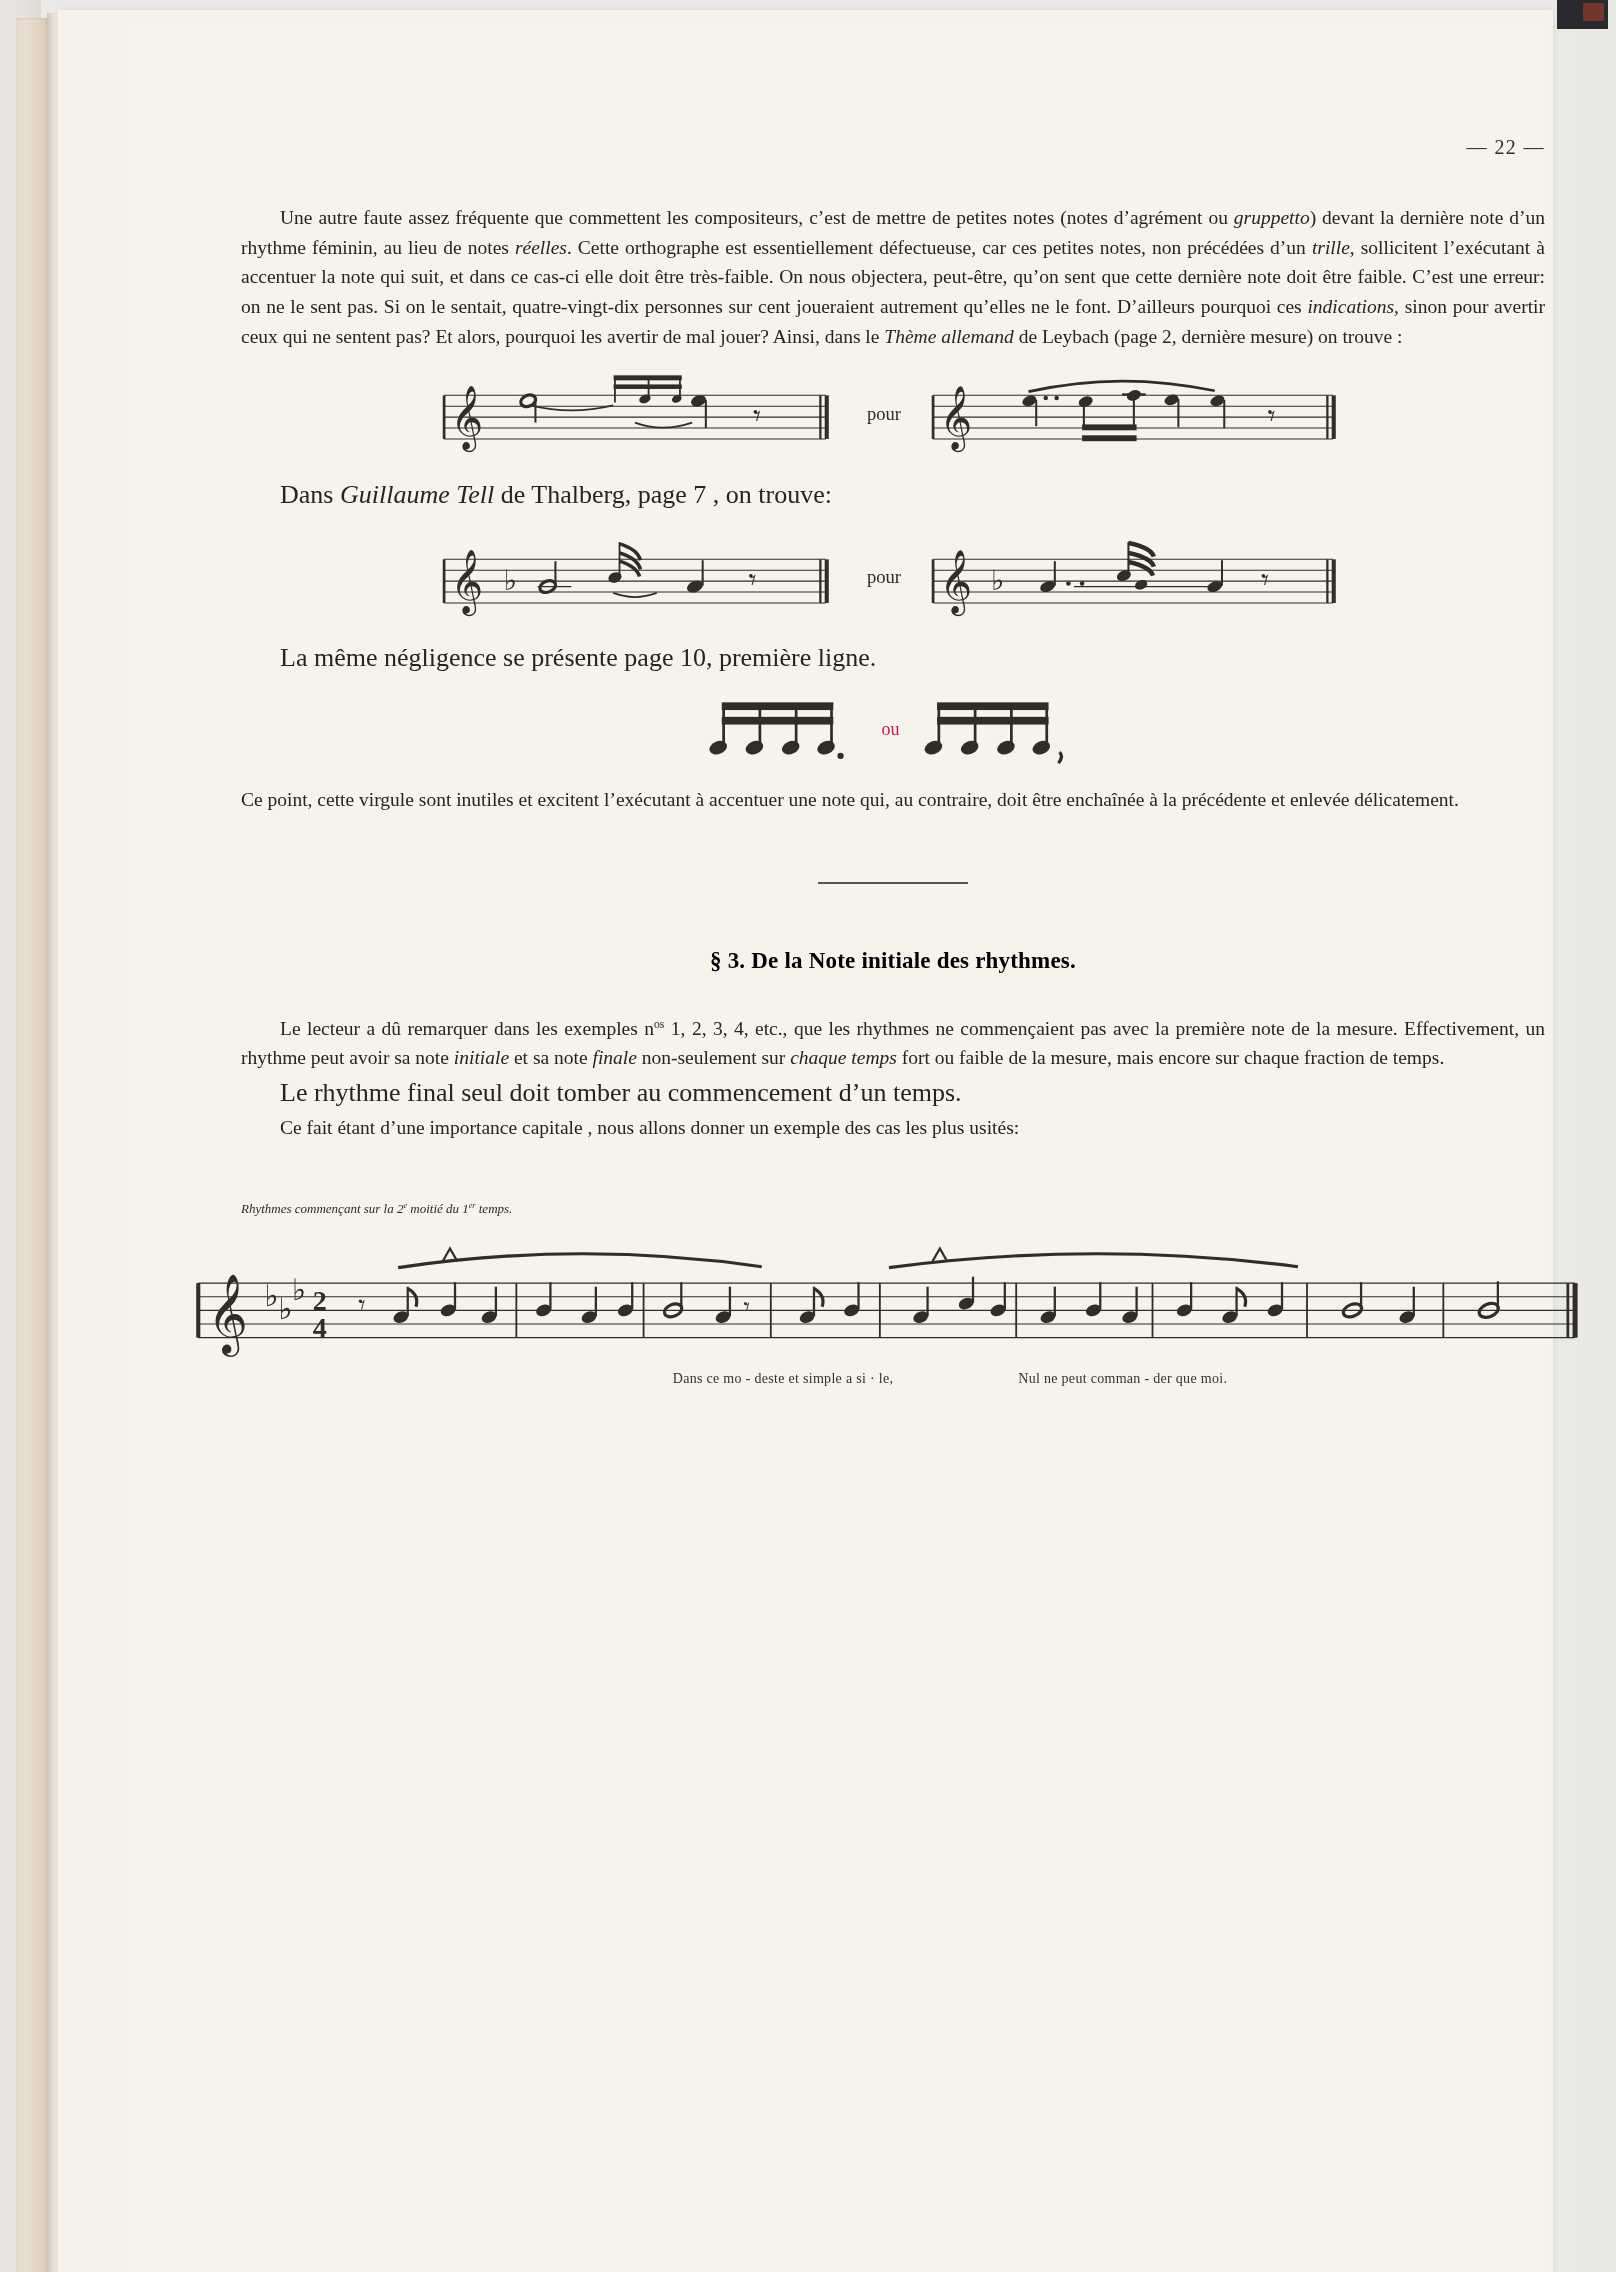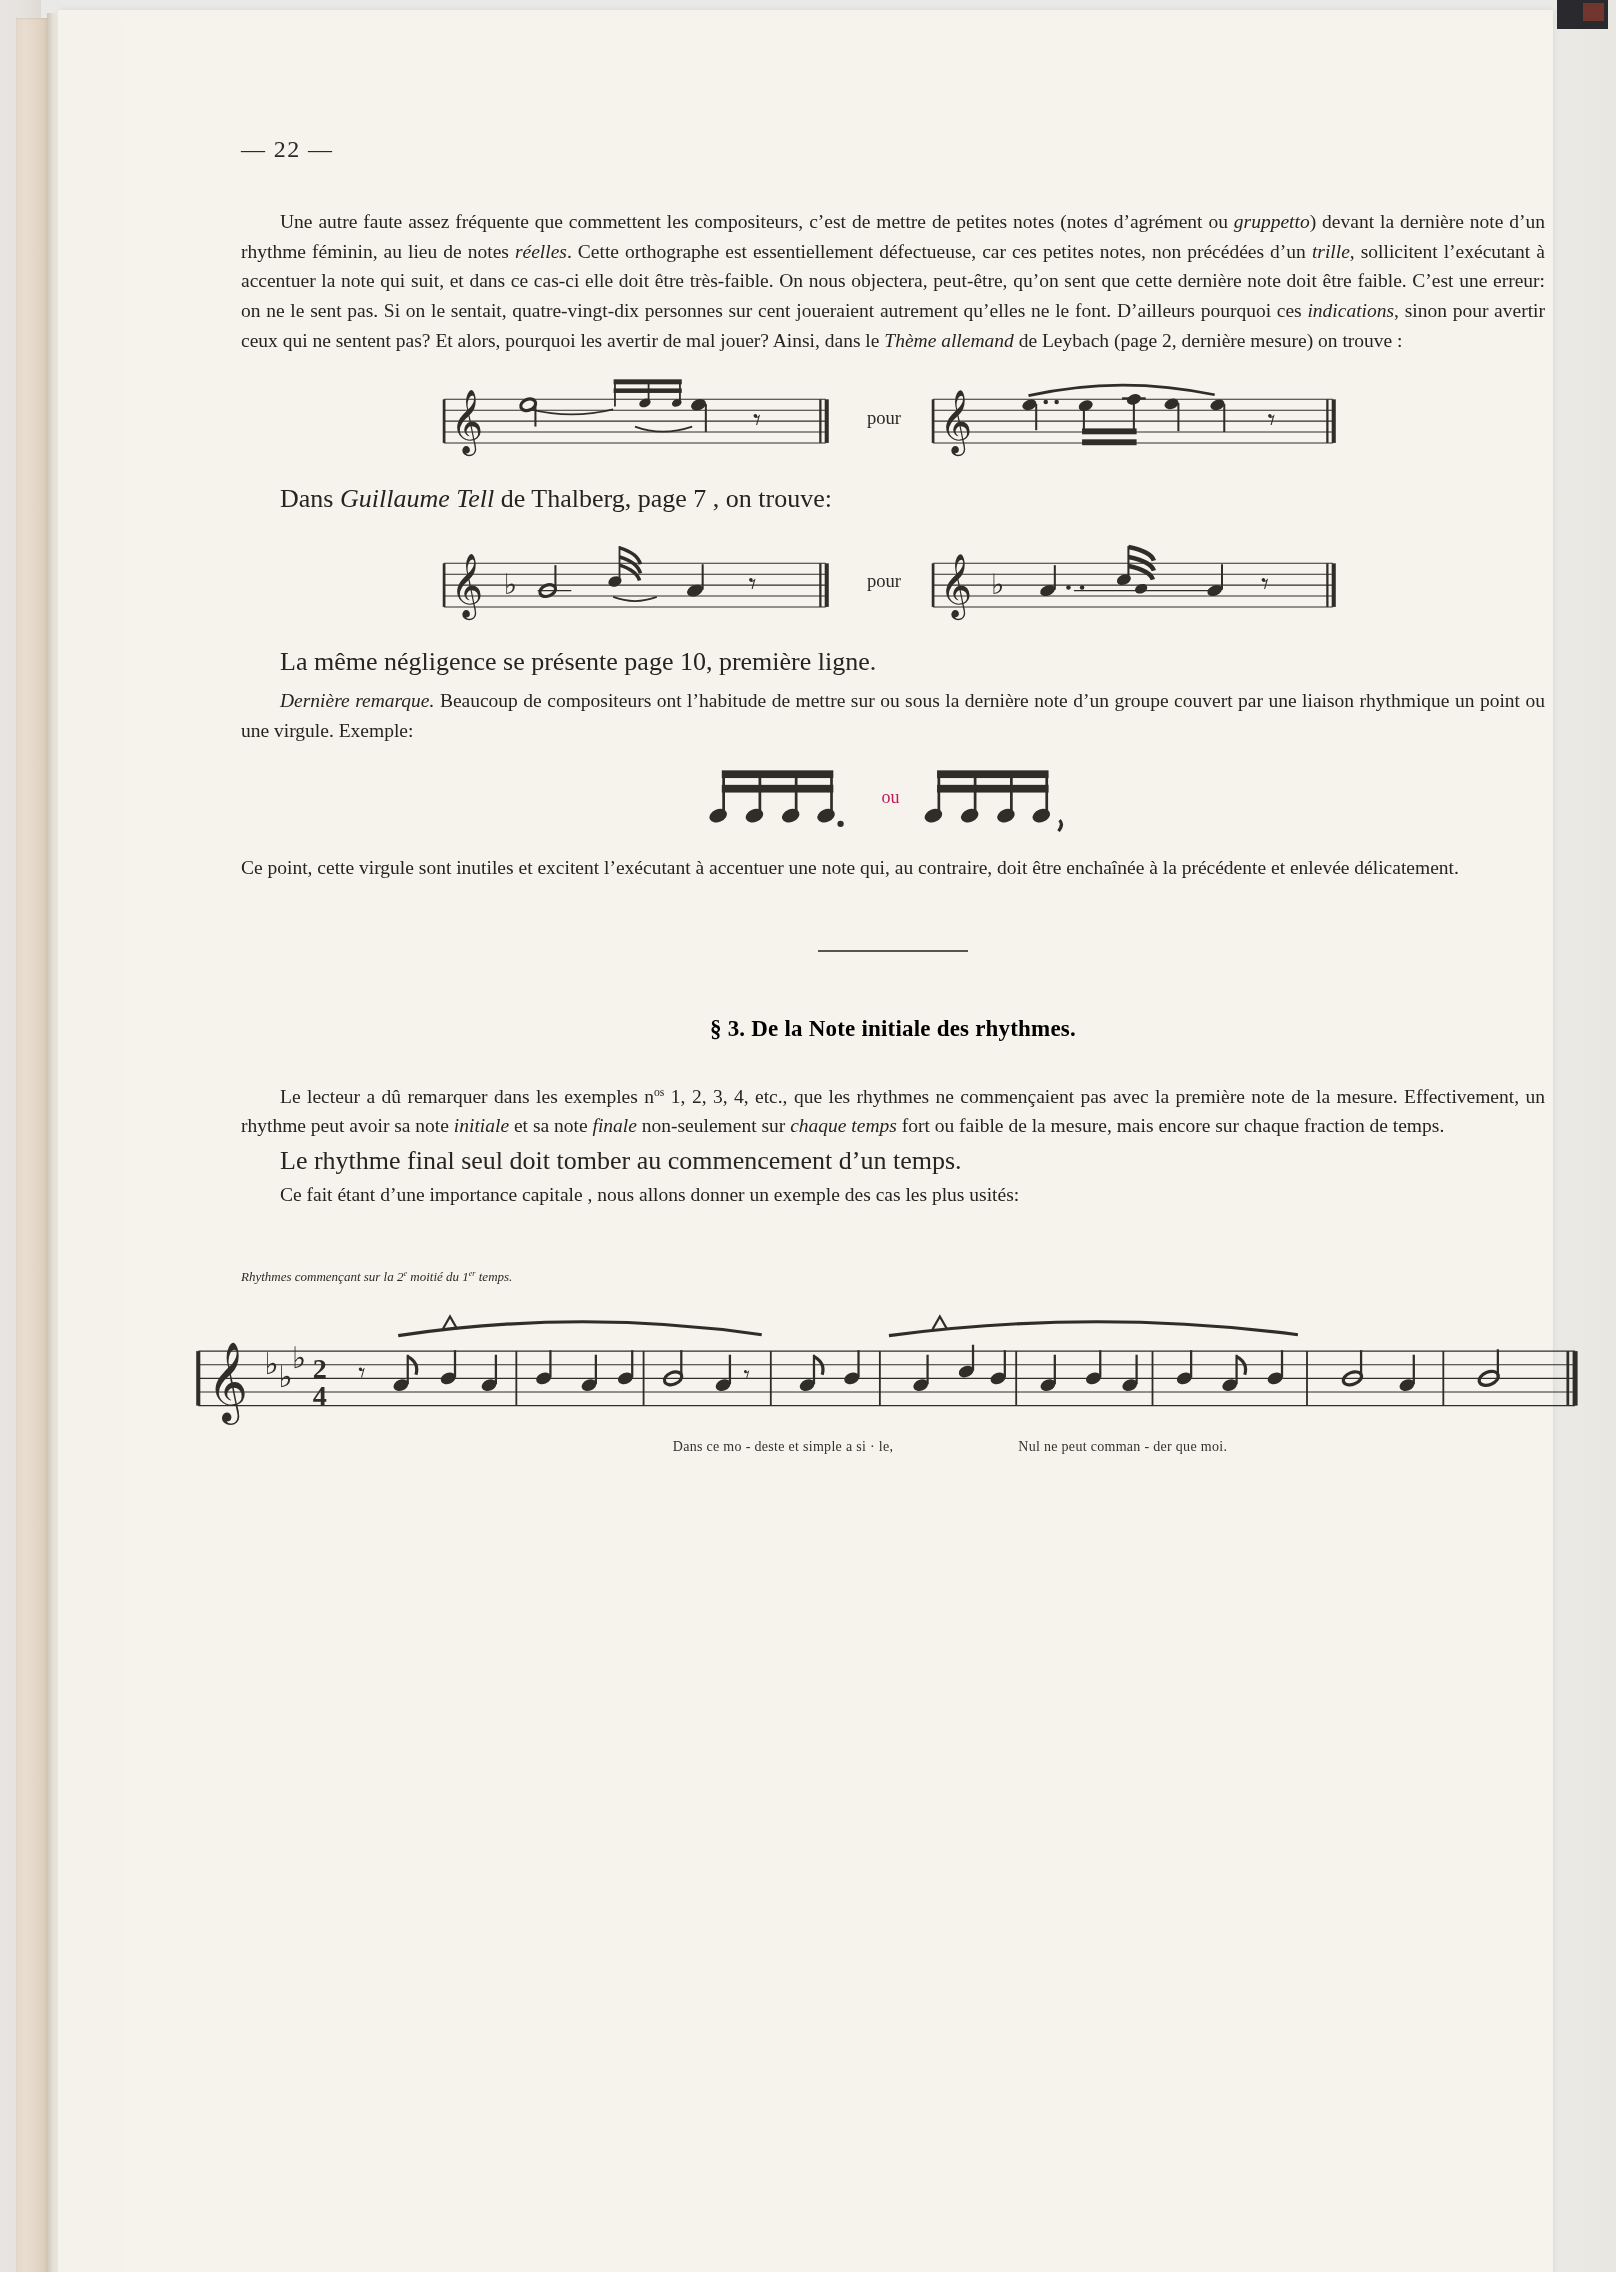--- a/index.html
+++ b/index.html
@@ -74,22 +74,22 @@
   
   .content {
     position: absolute;
     left: 241px;
     top: 136px;
     width: 1304px;
     color: #25241f;
   }
 
   .folio {
-    text-align: left;
-    font-size: 24px;
+    text-align: right;
+    font-size: 20px;
     letter-spacing: 1.4px;
     margin-bottom: 44px;
     color: #2b2a24;
   }
 
   p.body {
     font-size: 19.5px;
     line-height: 1.52;
     text-align: justify;
     margin: 0 0 0 0;
@@ -362,21 +362,20 @@
         <g>
           <ellipse cx="640" cy="120" rx="17" ry="11" fill="#2f2d28" transform="rotate(-22 640 120)"></ellipse>
           <line x1="656" y1="118" x2="656" y2="62" stroke="#2f2d28" stroke-width="4.5"></line>
         </g>
         <text x="742" y="128" font-family="DejaVu Sans, sans-serif" font-size="66" fill="#2f2d28">𝄾</text>
       </svg>
     </div>
 
     <p class="line-intro">La même négligence se présente page 10, première ligne.</p>
 
-    <p class="body tight"><i>Dernière remarque.</i><span> Beaucoup de compositeurs ont l’habitude de mettre sur ou sous la dernière note d’un groupe couvert par une liaison rhythmique un point ou une virgule. Exemple:</span></p>
 
     <div class="mini-row">
       <svg width="150" height="68" viewBox="0 0 330 150">
         <rect x="30" y="14" width="246" height="17" fill="#2f2d28"></rect>
         <rect x="30" y="46" width="246" height="17" fill="#2f2d28"></rect>
         <g stroke="#2f2d28" stroke-width="6">
           <line x1="34" y1="22" x2="34" y2="112"></line>
           <line x1="114" y1="22" x2="114" y2="112"></line>
           <line x1="194" y1="22" x2="194" y2="112"></line>
           <line x1="272" y1="22" x2="272" y2="112"></line>

